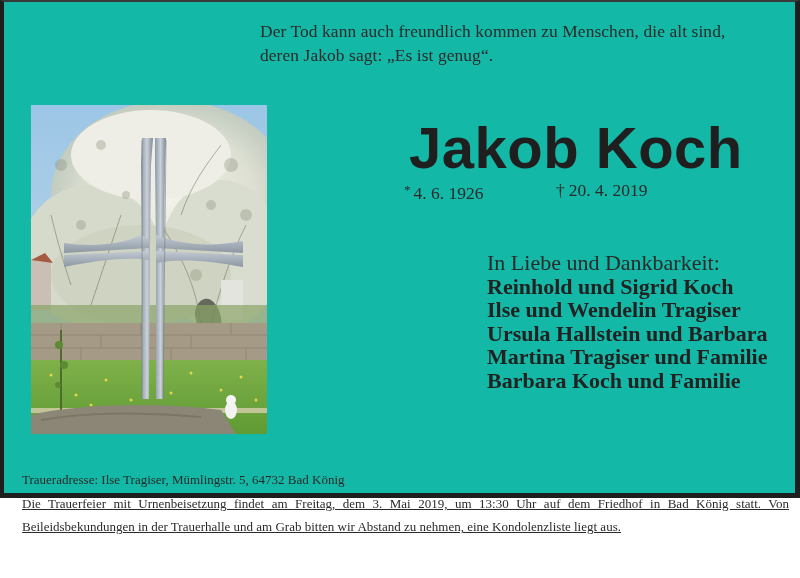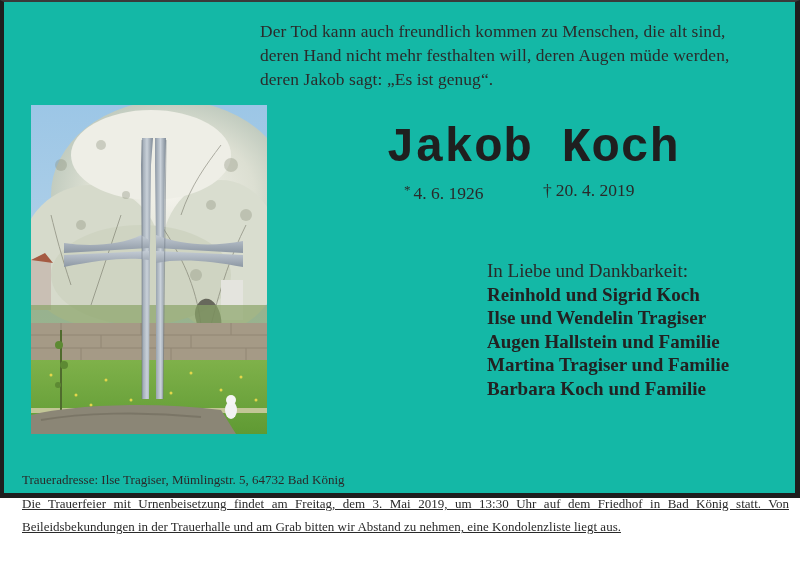--- a/index.html
+++ b/index.html
@@ -29,43 +29,43 @@
     text-align: justify;
   }
   .poem div { white-space: nowrap; }
   .photo {
     position: absolute; left: 27px; top: 103px;
     width: 236px; height: 329px;
     overflow: hidden;
   }
   .photo svg { display: block; }
   .name {
-    position: absolute; left: 382px; top: 118px;
-    font-family: Liberation Mono, monospace;
+    position: absolute; left: 405px; top: 118px;
+    font-family: Liberation Sans, sans-serif;
     font-weight: bold;
-    font-size: 48px; line-height: 56px;
+    font-size: 58px; line-height: 56px;
     color: #1f1f1f;
     letter-spacing: 0.5px;
     white-space: nowrap;
   }
   .dates {
     position: absolute; top: 176px;
     font-family: "Liberation Serif", serif;
     font-size: 17.5px; line-height: 24px;
     color: #2a2a2a;
     white-space: nowrap;
   }
   .dates.birth { left: 400px; text-align: right; }
-  .dates.death { left: 539px; }
+  .dates.death { left: 552px; }
   .dates .sym { font-size: 13px; vertical-align: 5px; margin-right: 3px; }
   .dates .cross-sym { margin-right: 4px; }
   .family {
-    position: absolute; left: 483px; top: 257px;
-    font-family: "Liberation Serif", serif;
-    font-size: 19px; line-height: 23.5px;
+    position: absolute; left: 483px; top: 249px;
+    font-family: "Liberation Serif", serif;
+    font-size: 22px; line-height: 23.5px;
     color: #2a2a2a;
   }
   .family .intro { font-weight: normal; white-space: nowrap; }
   .family .member { font-weight: bold; white-space: nowrap; color: #222; }
   .footer {
     position: absolute; left: 18px; top: 466px;
     width: 767px;
     font-family: "Liberation Serif", serif;
     font-size: 13px; line-height: 23.7px;
     color: #2a2a2a;
@@ -73,21 +73,20 @@
   .footer .address { white-space: nowrap; }
   .footer .ceremony { text-align: justify; text-align-last: left; text-decoration: underline; }
 </style>
 </head>
 <body>
 
 <div class="frame">
 
   <div class="poem">
     <div>Der Tod kann auch freundlich kommen zu Menschen, die alt sind,</div>
-    <div>deren Hand nicht mehr festhalten will, deren Augen müde werden,</div>
     <div>deren Jakob sagt: „Es ist genug“.</div>
   </div>
 
   <div class="photo">
     <svg width="236" height="329" viewBox="0 0 236 329">
       <defs>
         <linearGradient id="sky" x1="0" y1="0" x2="0" y2="1">
           <stop offset="0" stop-color="#9cc6e6"></stop>
           <stop offset="1" stop-color="#c7dcea"></stop>
         </linearGradient>
@@ -210,21 +209,21 @@
     <span class="sym">*</span><span>4. 6. 1926</span>
   </div>
   <div class="dates death">
     <span class="cross-sym">†</span><span>20. 4. 2019</span>
   </div>
 
   <div class="family">
     <div class="intro">In Liebe und Dankbarkeit:</div>
     <div class="member">Reinhold und Sigrid Koch</div>
     <div class="member">Ilse und Wendelin Tragiser</div>
-    <div class="member">Augen Hallstein und Familie</div>
+    <div class="member">Ursula Hallstein und Barbara</div>
     <div class="member">Martina Tragiser und Familie</div>
     <div class="member">Barbara Koch und Familie</div>
   </div>
 
   <div class="footer">
     <div class="address">Traueradresse: Ilse Tragiser, Mümlingstr. 5, 64732 Bad König</div>
     <div class="ceremony">Die Trauerfeier mit Urnenbeisetzung findet am Freitag, dem 3. Mai 2019, um 13:30 Uhr auf dem Friedhof in Bad König statt. Von Beileidsbekundungen in der Trauerhalle und am Grab bitten wir Abstand zu nehmen, eine Kondolenzliste liegt aus.</div>
   </div>
 
 </div>

